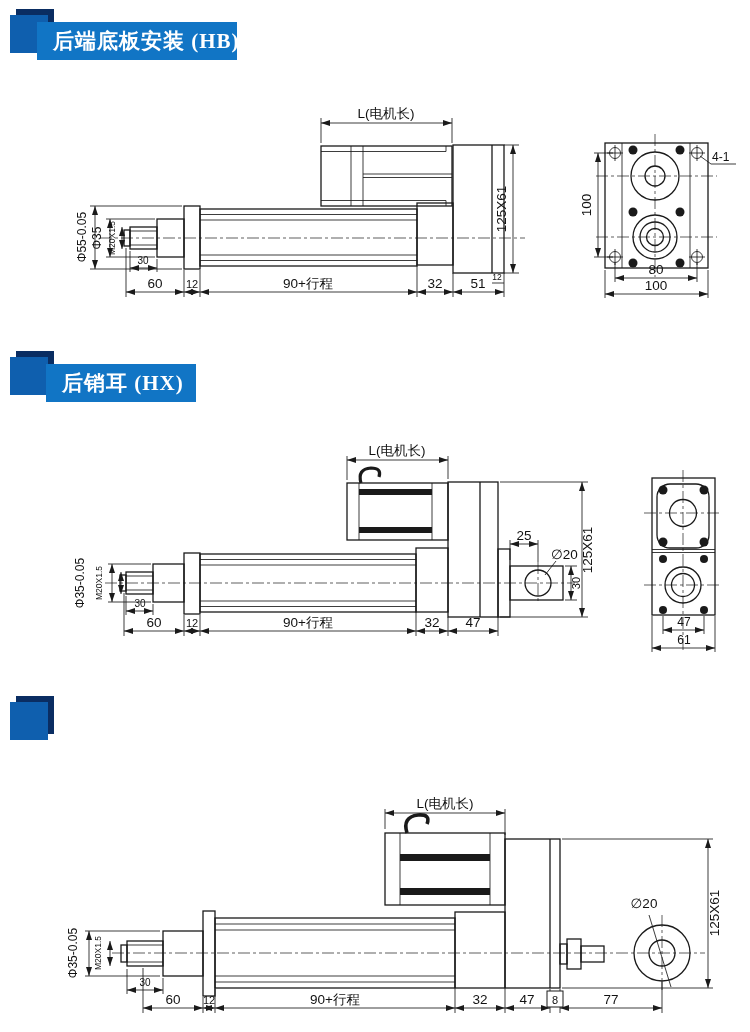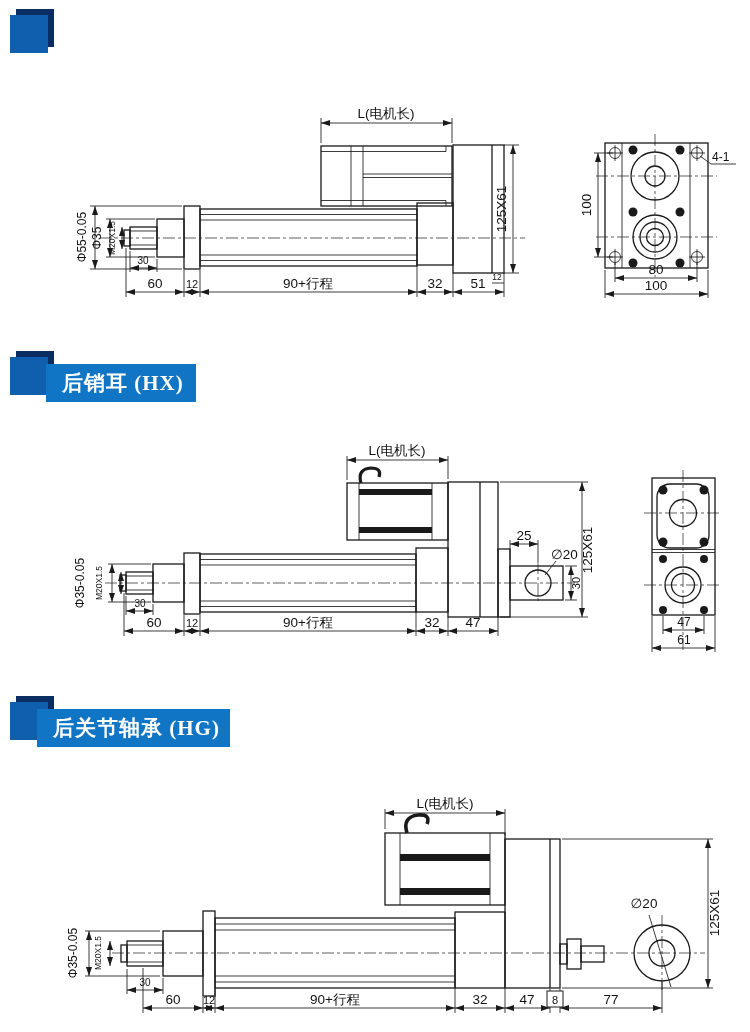--- a/index.html
+++ b/index.html
@@ -26,20 +26,23 @@
   .t10{font-size:10px;}
   .t9{font-size:8.5px;}
 </style>
 </head>
 <body>
 
 <div id="page">
 
   <div class="hdr-shadow" style="left:16px;top:9px;"></div>
   <div class="hdr-sq" style="left:10px;top:15px;"></div>
+  <div class="hdr-bar" style="left:37px;top:22px;width:200px;">
+    <span>后端底板安装 (HB)</span>
+  </div>
 
   <svg width="750" height="228" viewBox="0 85 750 228" style="top:85px;">
     <defs>
       <marker id="arr1" markerWidth="10" markerHeight="8" refX="9" refY="3" orient="auto-start-reverse" markerUnits="userSpaceOnUse">
         <path d="M0,0 L9,3 L0,6 Z" fill="#1a1a1a"></path>
       </marker>
     </defs>
 
     <g>
       <path class="cl" d="M100 238 H525"></path>
@@ -294,23 +297,20 @@
       <text class="t12" x="684" y="626" text-anchor="middle">47</text>
       <line class="thin" x1="652" y1="616" x2="652" y2="652"></line>
       <line class="thin" x1="715" y1="616" x2="715" y2="652"></line>
       <line class="dim" x1="652" y1="648" x2="715" y2="648" marker-start="url(#arr2)" marker-end="url(#arr2)"></line>
       <text class="t12" x="684" y="644" text-anchor="middle">61</text>
     </g>
   </svg>
 
   <div class="hdr-shadow" style="left:16px;top:696px;"></div>
   <div class="hdr-sq" style="left:10px;top:702px;"></div>
-  <div class="hdr-bar" style="left:37px;top:709px;width:193px;">
-    <span>后关节轴承 (HG)</span>
-  </div>
 
   <svg width="750" height="252" viewBox="0 780 750 252" style="top:780px;">
     <defs>
       <marker id="arr3" markerWidth="10" markerHeight="8" refX="9" refY="3" orient="auto-start-reverse" markerUnits="userSpaceOnUse">
         <path d="M0,0 L9,3 L0,6 Z" fill="#1a1a1a"></path>
       </marker>
     </defs>
 
     <g>
       <path class="cl" d="M112 953 H705"></path>

